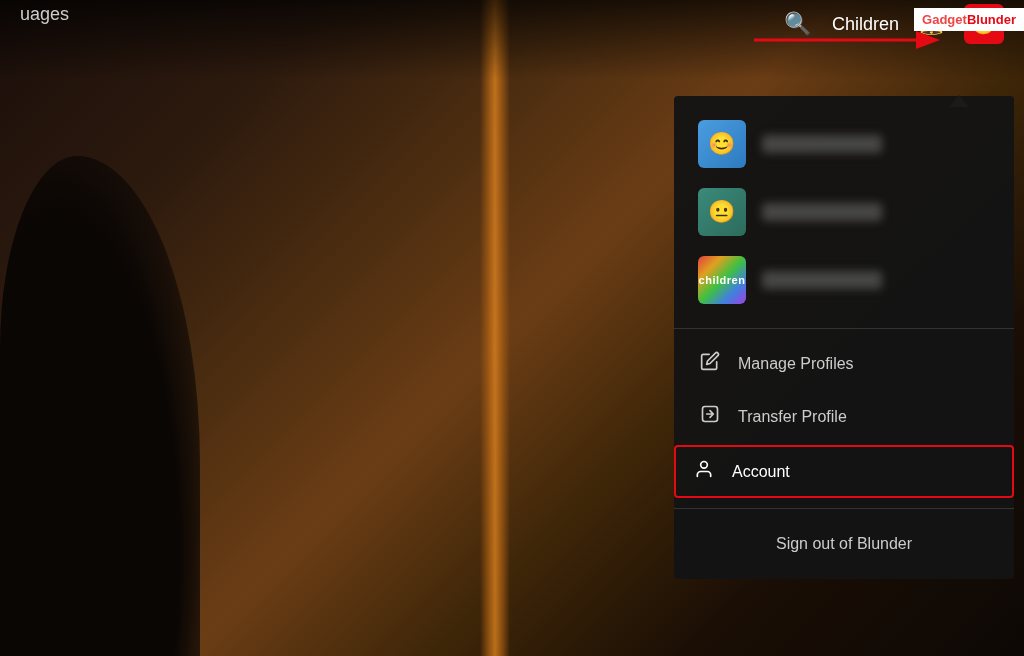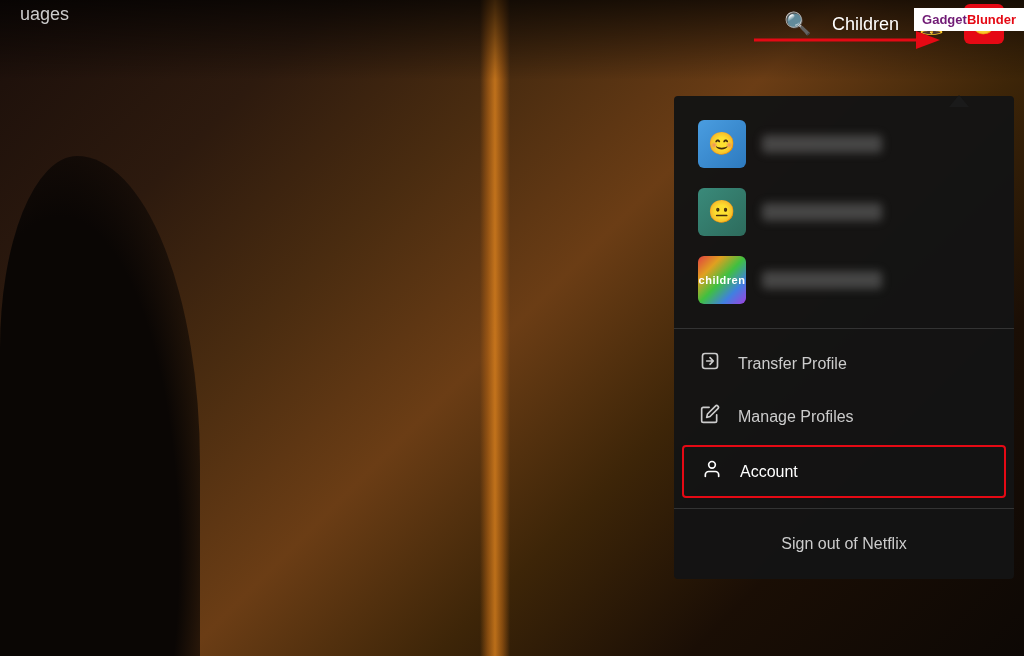--- a/index.html
+++ b/index.html
@@ -208,21 +208,21 @@
       cursor: pointer;
       color: #ccc;
       font-size: 16px;
       font-weight: 400;
       transition: color 0.2s;
     }
 
     .menu-item.highlighted {
       border: 2px solid #e50914;
       border-radius: 4px;
-      margin: 2px 8px;
+      margin: 2px 0;
       padding: 12px 16px;
       color: #fff;
     }
 
     .menu-item-icon {
       font-size: 20px;
       color: #ccc;
       width: 24px;
       text-align: center;
       flex-shrink: 0;
@@ -257,21 +257,21 @@
       right: 0;
       background: #fff;
       padding: 4px 8px;
       font-size: 13px;
       font-weight: 600;
       color: #333;
       z-index: 300;
     }
 
     .watermark .gadget {
-      color: #701a75;
+      color: #ef4444;
     }
 
     .watermark .blunder {
       color: #e50914;
       text-align: center;
     }
 
     
     .arrow-svg {
       position: absolute;
@@ -338,51 +338,51 @@
       <div class="profile-name-blur"></div>
     </div>
 
   </div>
 
   <div class="menu-section">
 
     <div class="menu-item">
       <span class="menu-item-icon">
         <svg width="20" height="20" viewBox="0 0 24 24" fill="none" stroke="#ccc" stroke-width="2" stroke-linecap="round" stroke-linejoin="round">
+          <path d="M11 4H4a2 2 0 0 0-2 2v14a2 2 0 0 0 2 2h14a2 2 0 0 0 2-2v-7"></path>
+          <path d="M18.5 2.5a2.121 2.121 0 0 1 3 3L12 15l-4 1 1-4 9.5-9.5z"></path>
+        </svg>
+      </span>
+      <span>Manage Profiles</span>
+    </div>
+
+    <div class="menu-item">
+      <span class="menu-item-icon">
+        <svg width="20" height="20" viewBox="0 0 24 24" fill="none" stroke="#ccc" stroke-width="2" stroke-linecap="round" stroke-linejoin="round">
           <rect x="3" y="3" width="18" height="18" rx="3" ry="3"></rect>
           <path d="M8 12h8M12 8l4 4-4 4"></path>
         </svg>
       </span>
       <span>Transfer Profile</span>
-    </div>
-
-    <div class="menu-item">
-      <span class="menu-item-icon">
-        <svg width="20" height="20" viewBox="0 0 24 24" fill="none" stroke="#ccc" stroke-width="2" stroke-linecap="round" stroke-linejoin="round">
-          <path d="M11 4H4a2 2 0 0 0-2 2v14a2 2 0 0 0 2 2h14a2 2 0 0 0 2-2v-7"></path>
-          <path d="M18.5 2.5a2.121 2.121 0 0 1 3 3L12 15l-4 1 1-4 9.5-9.5z"></path>
-        </svg>
-      </span>
-      <span>Manage Profiles</span>
     </div>
 
     <div class="menu-item highlighted">
       <span class="menu-item-icon">
         <svg width="20" height="20" viewBox="0 0 24 24" fill="none" stroke="#fff" stroke-width="2" stroke-linecap="round" stroke-linejoin="round">
           <path d="M20 21v-2a4 4 0 0 0-4-4H8a4 4 0 0 0-4 4v2"></path>
           <circle cx="12" cy="7" r="4"></circle>
         </svg>
       </span>
       <span style="color:#fff;font-weight:500;">Account</span>
     </div>
 
 
   </div>
 
   <div class="signout-section">
-    <button class="signout-btn">Sign out of Netflix</button>
+    <button class="signout-btn">Sign out of Blunder</button>
   </div>
 
 </div>
 
 <div class="watermark">
   <span class="gadget">Gadget</span><span class="blunder">Blunder</span>
 </div>
 
 </body></html>

